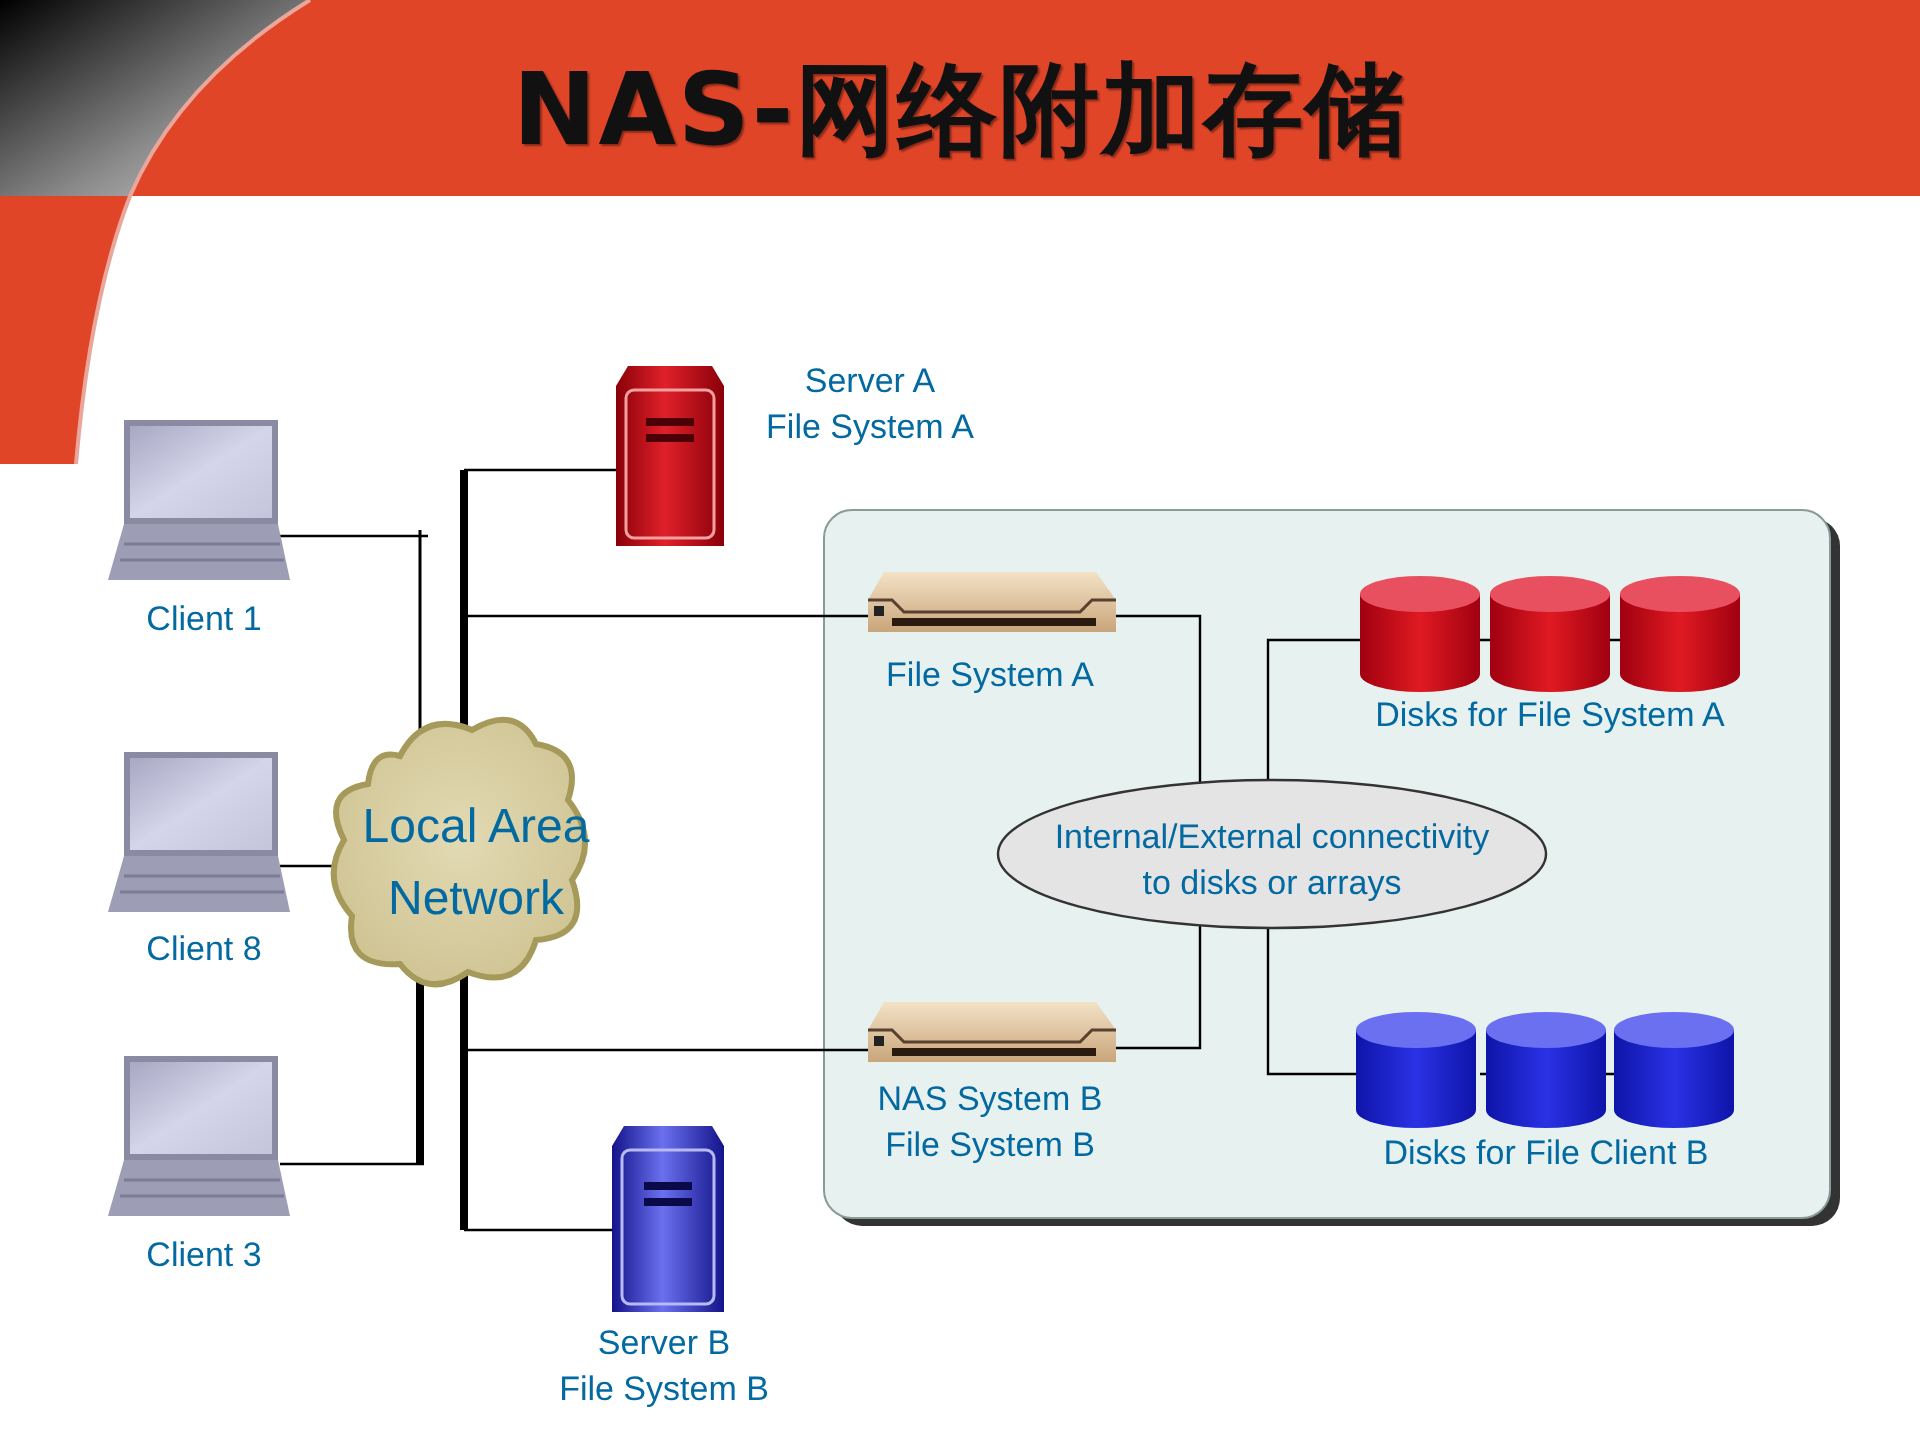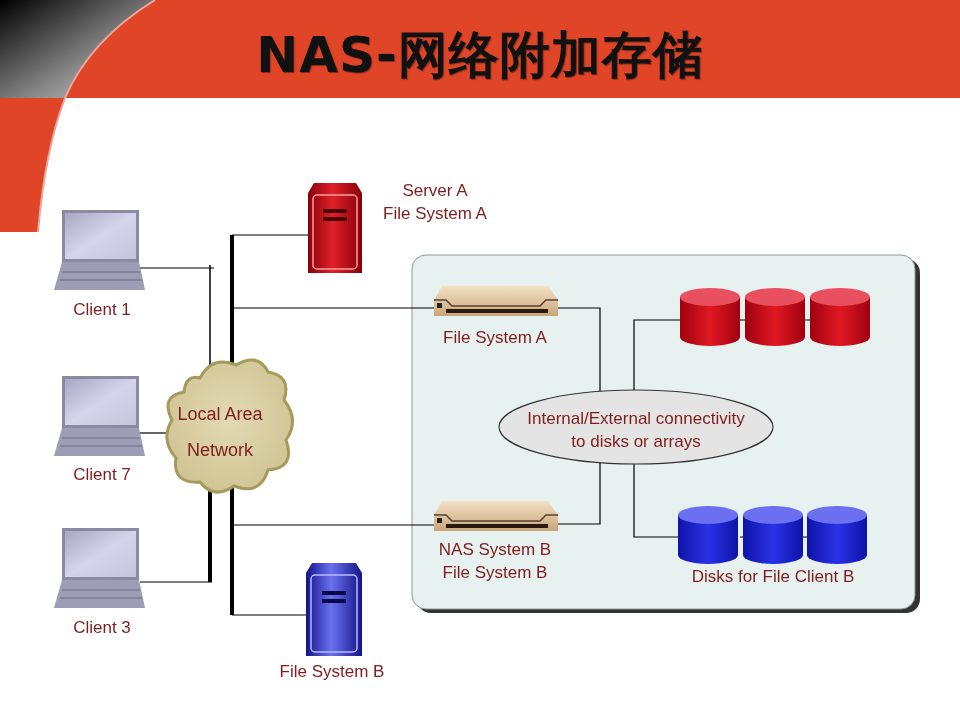--- a/index.html
+++ b/index.html
@@ -1,19 +1,19 @@
 <!DOCTYPE html>
 <html><head>
 <meta charset="utf-8">
 <style>
   html, body { margin:0; padding:0; }
   body { width:960px; height:720px; position:relative; overflow:hidden; background:#ffffff; font-family:"Liberation Sans", sans-serif; }
   #slide { position:absolute; left:0; top:0; width:960px; height:720px;padding-left:37px; }
   .title { position:absolute; left:0; top:22px; width:1020px; text-align:center; font-family:"DejaVu Sans", sans-serif; font-weight:bold; font-size:50px; color:#111; letter-spacing:1px; text-shadow:1px 1px 1px rgba(0,0,0,0.4); }
-  .lbl { position:absolute; font-size:17px; color:#7f1d1d; text-align:center; line-height:23px; white-space:nowrap; }
+  .lbl { position:absolute; font-size:17px; color:#0369a1; text-align:center; line-height:23px; white-space:nowrap; }
   .lbl span { display:block; }
 </style>
 </head>
 <body>
 
 <div id="slide">
 <svg width="960" height="720" viewBox="0 0 960 720" xmlns="http://www.w3.org/2000/svg" style="position:absolute;left:0;top:0">
   <defs>
     <linearGradient id="cornerGrad" x1="0" y1="0" x2="1" y2="1">
       <stop offset="0" stop-color="#000"></stop>
@@ -169,43 +169,45 @@
       <ellipse cx="30" cy="10" rx="30" ry="9" fill="#6a70f0"></ellipse>
     </g>
   </g>
 
   <ellipse cx="636" cy="427" rx="137" ry="37" fill="#e4e4e4" stroke="#333" stroke-width="1.2"></ellipse>
 </svg>
 
 <div class="title" style="left:-30px">NAS-网络附加存储</div>
 
 <div class="lbl" style="left:52px;top:298px;width:100px">Client 1</div>
-<div class="lbl" style="left:52px;top:463px;width:100px">Client 7</div>
+<div class="lbl" style="left:52px;top:463px;width:100px">Client 8</div>
 <div class="lbl" style="left:52px;top:616px;width:100px">Client 3</div>
 
-<div class="lbl" style="left:160px;top:396px;width:120px;font-size:18px;line-height:36px">
+<div class="lbl" style="left:178px;top:396px;width:120px;font-size:24px;line-height:36px">
   <span>Local Area</span>
   <span>Network</span>
 </div>
 
 <div class="lbl" style="left:370px;top:179px;width:130px">
   <span>Server A</span>
   <span>File System A</span>
 </div>
 <div class="lbl" style="left:267px;top:660px;width:130px">
+  <span>Server B</span>
   <span>File System B</span>
 </div>
 
 <div class="lbl" style="left:430px;top:326px;width:130px">
   <span>File System A</span>
 </div>
 <div class="lbl" style="left:430px;top:538px;width:130px">
   <span>NAS System B</span>
   <span>File System B</span>
 </div>
 
 <div class="lbl" style="left:506px;top:407px;width:260px;line-height:23px">
   <span>Internal/External connectivity</span>
   <span>to disks or arrays</span>
 </div>
 
+<div class="lbl" style="left:670px;top:346px;width:210px">Disks for File System A</div>
 <div class="lbl" style="left:668px;top:565px;width:210px">Disks for File Client B</div>
 </div>
 
 </body></html>

